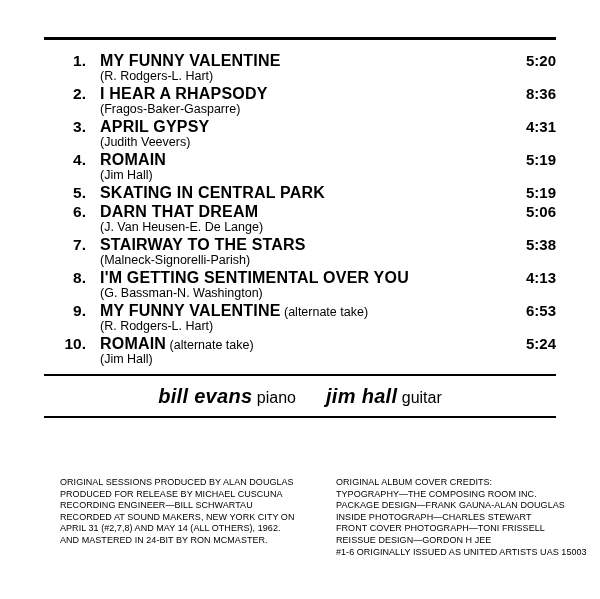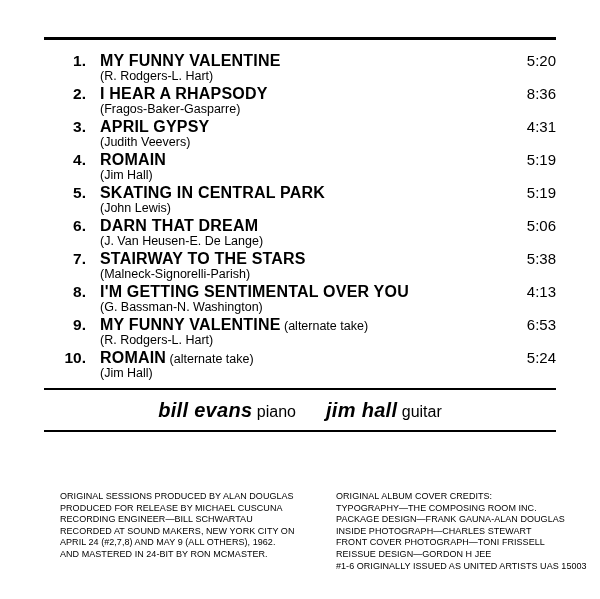--- a/index.html
+++ b/index.html
@@ -60,21 +60,21 @@
     white-space: nowrap;
   }
   .track-alt {
     font-size: 12.5px;
     font-weight: normal;
     letter-spacing: 0;
     text-align: center;
   }
   .track-time {
     font-size: 15px;
-    font-weight: normal;
+    font-weight: bold;
     flex: none;
     text-align: right;
     width: 46px;
   }
   .track-composer {
     font-size: 12.5px;
     padding-left: 56px;
     line-height: 15px;
     margin-top: -1px;
   }
@@ -161,21 +161,20 @@
       </div>
       <div class="track-composer">(Jim Hall)</div>
     </div>
 
     <div class="track">
       <div class="track-main">
         <span class="track-num">5.</span>
         <span class="track-title"><span>SKATING IN CENTRAL PARK</span><span class="track-alt"></span></span>
         <span class="track-time">5:19</span>
       </div>
-      <div class="track-composer">(John Lewis)</div>
     </div>
 
     <div class="track">
       <div class="track-main">
         <span class="track-num">6.</span>
         <span class="track-title"><span>DARN THAT DREAM</span><span class="track-alt"></span></span>
         <span class="track-time">5:06</span>
       </div>
       <div class="track-composer">(J. Van Heusen-E. De Lange)</div>
     </div>
@@ -225,21 +224,21 @@
   </div>
 
   <div class="rule rule-bottom"></div>
 
   <div class="fineprint">
     <div class="col col-left">
       <div>ORIGINAL SESSIONS PRODUCED BY ALAN DOUGLAS</div>
       <div>PRODUCED FOR RELEASE BY MICHAEL CUSCUNA</div>
       <div>RECORDING ENGINEER—BILL SCHWARTAU</div>
       <div>RECORDED AT SOUND MAKERS, NEW YORK CITY ON</div>
-      <div>APRIL 24 (#2,7,8) AND MAY 9 (ALL OTHERS), 1962.</div>
+      <div>APRIL 31 (#2,7,8) AND MAY 14 (ALL OTHERS), 1962.</div>
       <div>AND MASTERED IN 24-BIT BY RON MCMASTER.</div>
     </div>
     <div class="col col-right">
       <div>ORIGINAL ALBUM COVER CREDITS:</div>
       <div>TYPOGRAPHY—THE COMPOSING ROOM INC.</div>
       <div>PACKAGE DESIGN—FRANK GAUNA-ALAN DOUGLAS</div>
       <div>INSIDE PHOTOGRAPH—CHARLES STEWART</div>
       <div>FRONT COVER PHOTOGRAPH—TONI FRISSELL</div>
       <div>REISSUE DESIGN—GORDON H JEE</div>
       <div>#1-6 ORIGINALLY ISSUED AS UNITED ARTISTS UAS 15003</div>

